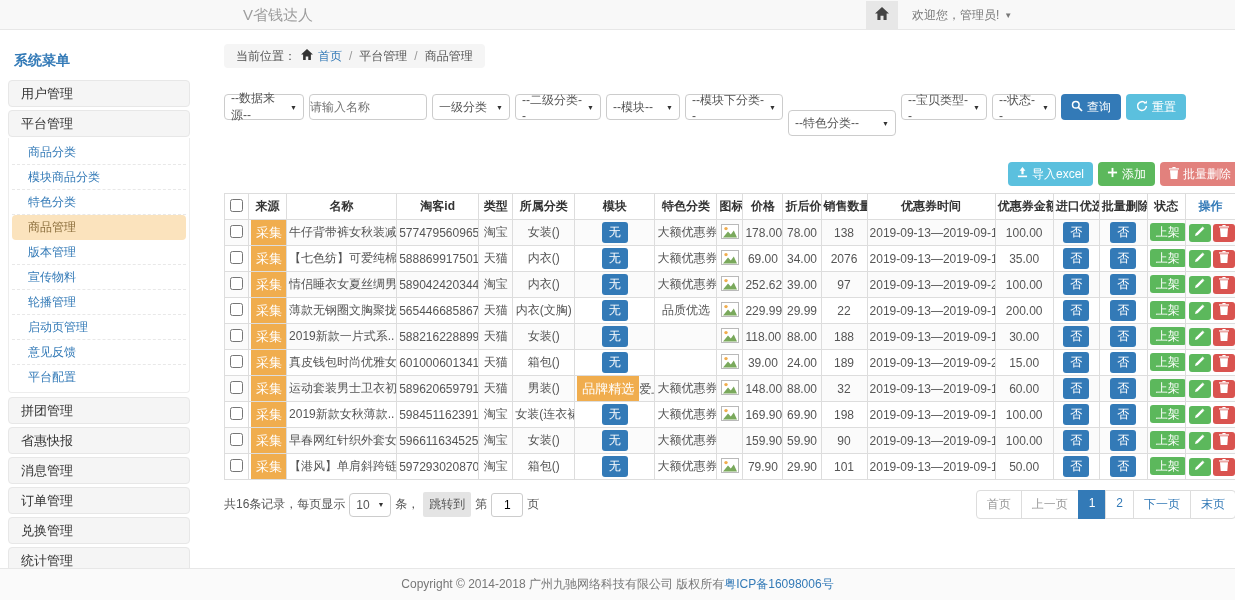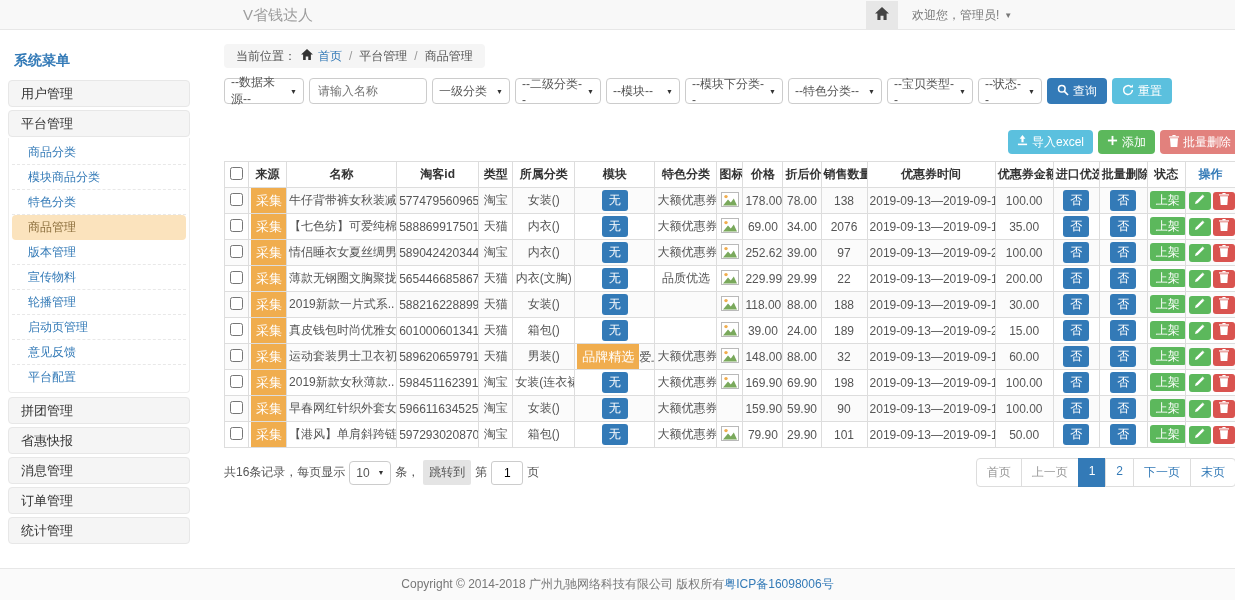--- a/index.html
+++ b/index.html
@@ -31,21 +31,21 @@
   .main { position:absolute; left:224px; top:44px; width:1016px; }
   .breadcrumb { display:inline-flex; align-items:center; gap:5px; height:24px;
     background:#f5f5f5; border-radius:4px; padding:0 12px; font-size:12px; color:#555; margin-bottom:10px; }
   .bc-link { color:#337ab7; cursor:pointer; }
   .bc-sep { color:#999; margin:0 2px; }
   .filter-bar { display:flex; align-items:center; gap:5px; margin-bottom:26px; }
   .sel { height:26px; border:1px solid #ccc; border-radius:4px; background:#fff;
     display:inline-flex; align-items:center; justify-content:space-between; padding:0 6px;
     font-size:12px; color:#555; cursor:pointer; flex-shrink:0; }
   .sel .caret { font-size:7px; color:#333; margin-left:4px; }
-  .txt-input { height:26px; border:1px solid #ccc; border-radius:4px; padding:0 8px;
+  .txt-input { height:26px; border:1px solid #ccc; border-radius:4px; padding:0 0;
     font-size:12px; color:#555; width:118px; outline:none; }
   .btn { height:26px; border:none; border-radius:4px; color:#fff; font-size:12px;
     display:inline-flex; align-items:center; gap:4px; padding:0 10px; cursor:pointer; flex-shrink:0; }
   .btn-primary { background:#337ab7; }
   .btn-info { background:#5bc0de; }
   .btn-success { background:#5cb85c; }
   .btn-danger-light { background:#e2817d; }
   .action-bar { display:flex; justify-content:flex-end; gap:5px; margin-bottom:7px; }
   .btn-sm { height:24px; padding:0 9px; }
   
@@ -116,20 +116,21 @@
         <div class="sb-subitem">宣传物料</div>
         <div class="sb-subitem">轮播管理</div>
         <div class="sb-subitem">启动页管理</div>
         <div class="sb-subitem">意见反馈</div>
         <div class="sb-subitem">平台配置</div>
       </div>
       <div class="sb-group">拼团管理</div>
       <div class="sb-group">省惠快报</div>
       <div class="sb-group">消息管理</div>
       <div class="sb-group">订单管理</div>
+      <div class="sb-group">兑换管理</div>
       <div class="sb-group">统计管理</div>
     </div>
 </div>
 
 <div class="main">
   <div>
     <div class="breadcrumb">
       <span>当前位置：</span>
       <span><svg width="12" height="11" viewBox="0 0 14 13">
             <path d="M7 0 L14 6.5 H11.6 V13 H8.5 V8.8 H5.5 V13 H2.4 V6.5 H0 Z" fill="#333"></path>
@@ -157,21 +158,21 @@
         <span class="caret">▼</span>
       </span>
       <span class="sel" style="width: 74px;">
         <span>--模块--</span>
         <span class="caret">▼</span>
       </span>
       <span class="sel" style="width: 98px;">
         <span>--模块下分类--</span>
         <span class="caret">▼</span>
       </span>
-      <span class="sel" style="width: 94px;">
+      <span class="sel" style="width: 108px; margin-top: 32px;">
         <span>--特色分类--</span>
         <span class="caret">▼</span>
       </span>
       <span class="sel" style="width: 86px;">
         <span>--宝贝类型--</span>
         <span class="caret">▼</span>
       </span>
       <span class="sel" style="width: 64px;">
         <span>--状态--</span>
         <span class="caret">▼</span>

